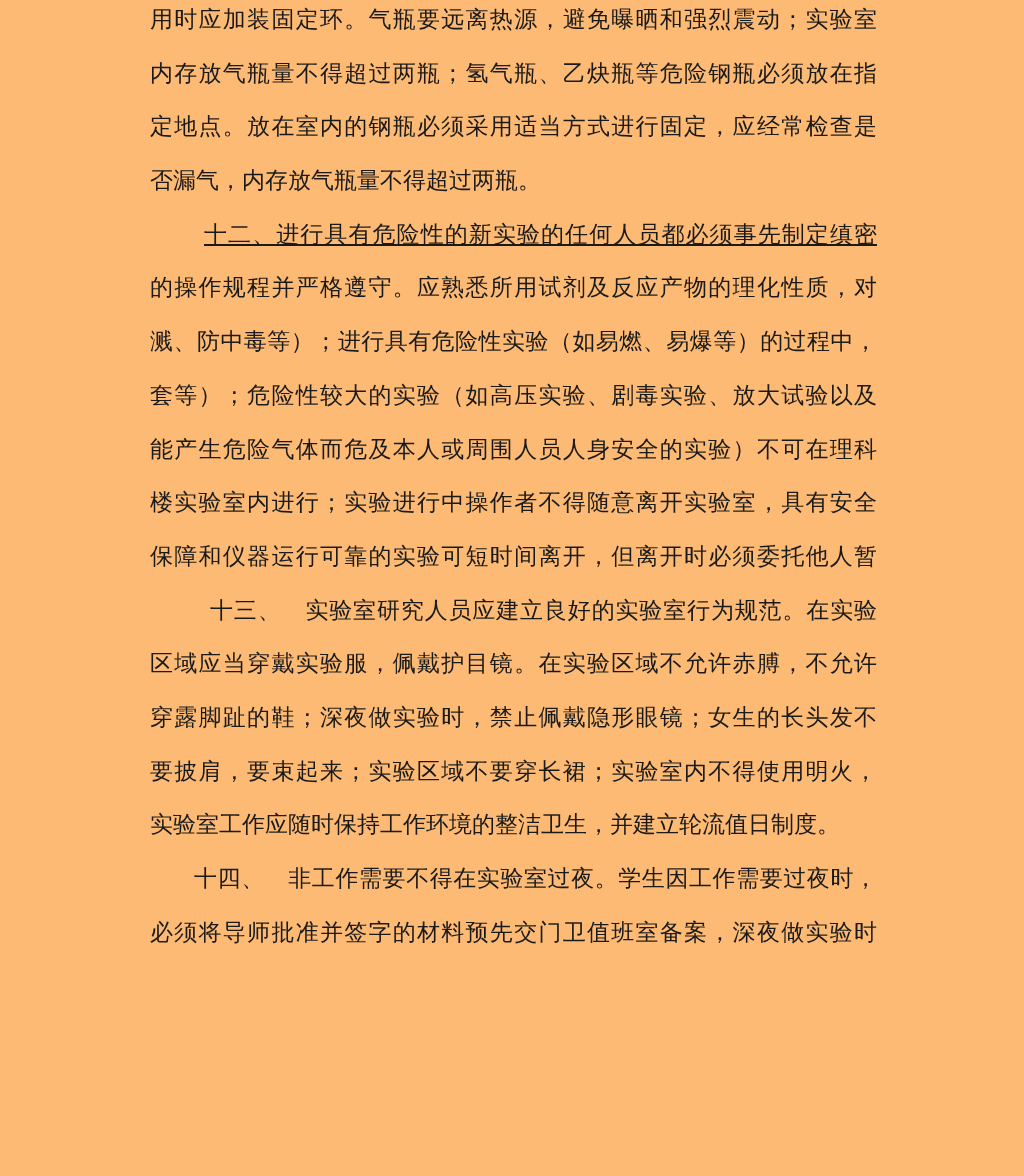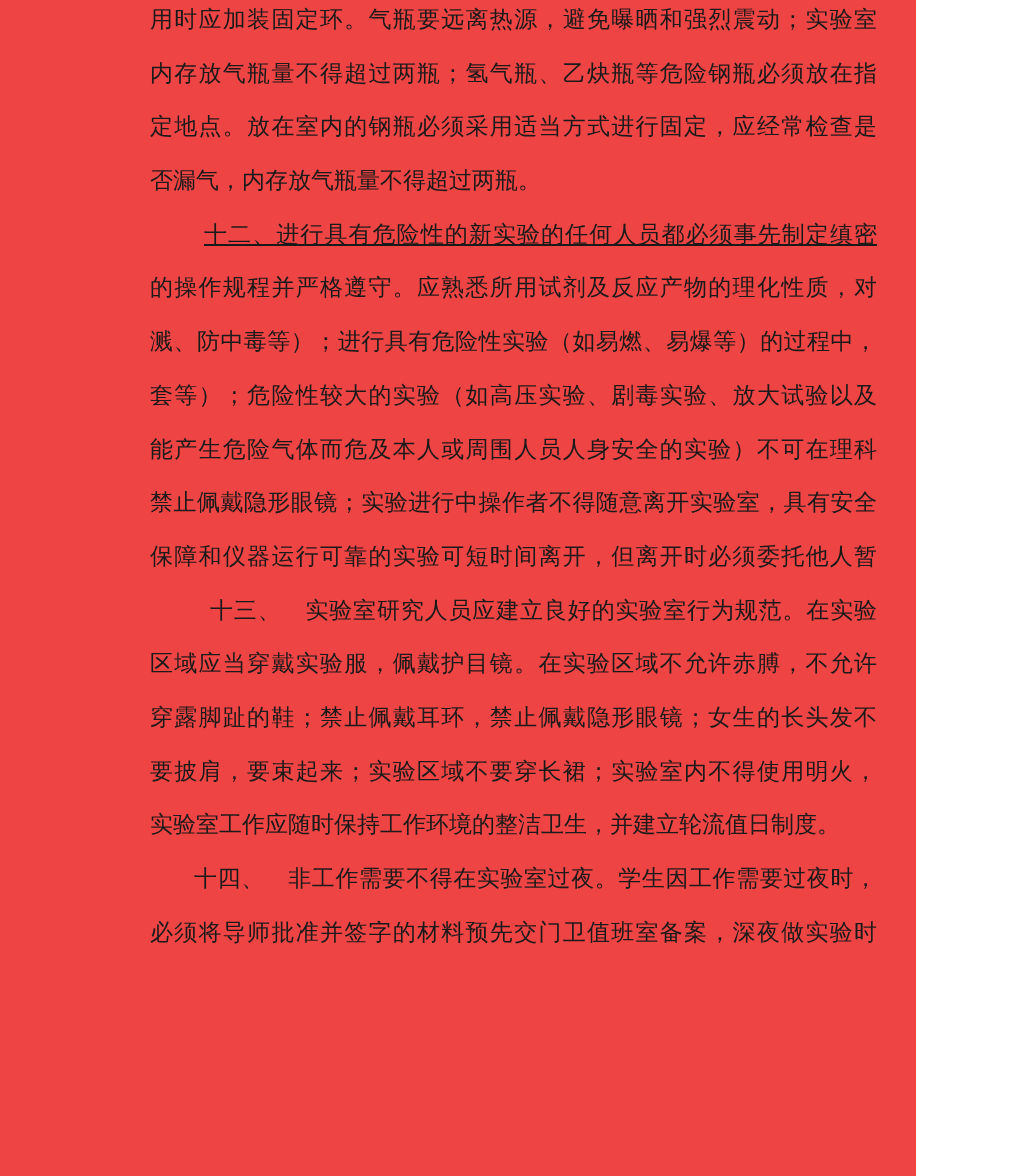--- a/index.html
+++ b/index.html
@@ -7,23 +7,23 @@
     padding: 0;
     background: #ffffff;
   }
   body {
     width: 1024px;
     height: 1176px;
     overflow: hidden;
   }
   .page {
     position: relative;
-    width: 916px;
+    width: 1024px;
     height: 1176px;
-    background: #ef4444;
+    background: #fdba74;
     font-family: "Liberation Serif", "DejaVu Serif", serif;
   }
   .doc {
     position: absolute;
     left: 150px;
     top: -7px;
     width: 727px;
     font-size: 23px;
     line-height: 53.7px;
     color: #1a1a1a;
@@ -57,27 +57,27 @@
         <div class="text-line">内存放气瓶量不得超过两瓶；氢气瓶、乙炔瓶等危险钢瓶必须放在指</div>
         <div class="text-line">定地点。放在室内的钢瓶必须采用适当方式进行固定，应经常检查是</div>
         <div class="text-line last">否漏气，内存放气瓶量不得超过两瓶。</div>
       </div>
       <div class="paragraph">
         <div class="text-line first p1">十二、进行具有危险性的新实验的任何人员都必须事先制定缜密</div>
         <div class="text-line">的操作规程并严格遵守。应熟悉所用试剂及反应产物的理化性质，对</div>
         <div class="text-line">溅、防中毒等）；进行具有危险性实验（如易燃、易爆等）的过程中，</div>
         <div class="text-line">套等）；危险性较大的实验（如高压实验、剧毒实验、放大试验以及</div>
         <div class="text-line">能产生危险气体而危及本人或周围人员人身安全的实验）不可在理科</div>
-        <div class="text-line">禁止佩戴隐形眼镜；实验进行中操作者不得随意离开实验室，具有安全</div>
+        <div class="text-line">楼实验室内进行；实验进行中操作者不得随意离开实验室，具有安全</div>
         <div class="text-line">保障和仪器运行可靠的实验可短时间离开，但离开时必须委托他人暂</div>
       </div>
       <div class="paragraph">
         <div class="text-line first p2">十三、　实验室研究人员应建立良好的实验室行为规范。在实验</div>
         <div class="text-line">区域应当穿戴实验服，佩戴护目镜。在实验区域不允许赤膊，不允许</div>
-        <div class="text-line">穿露脚趾的鞋；禁止佩戴耳环，禁止佩戴隐形眼镜；女生的长头发不</div>
+        <div class="text-line">穿露脚趾的鞋；深夜做实验时，禁止佩戴隐形眼镜；女生的长头发不</div>
         <div class="text-line">要披肩，要束起来；实验区域不要穿长裙；实验室内不得使用明火，</div>
         <div class="text-line last">实验室工作应随时保持工作环境的整洁卫生，并建立轮流值日制度。</div>
       </div>
       <div class="paragraph">
         <div class="text-line first p3">十四、　非工作需要不得在实验室过夜。学生因工作需要过夜时，</div>
         <div class="text-line">必须将导师批准并签字的材料预先交门卫值班室备案，深夜做实验时</div>
       </div>
     </div>
 </div>
 

